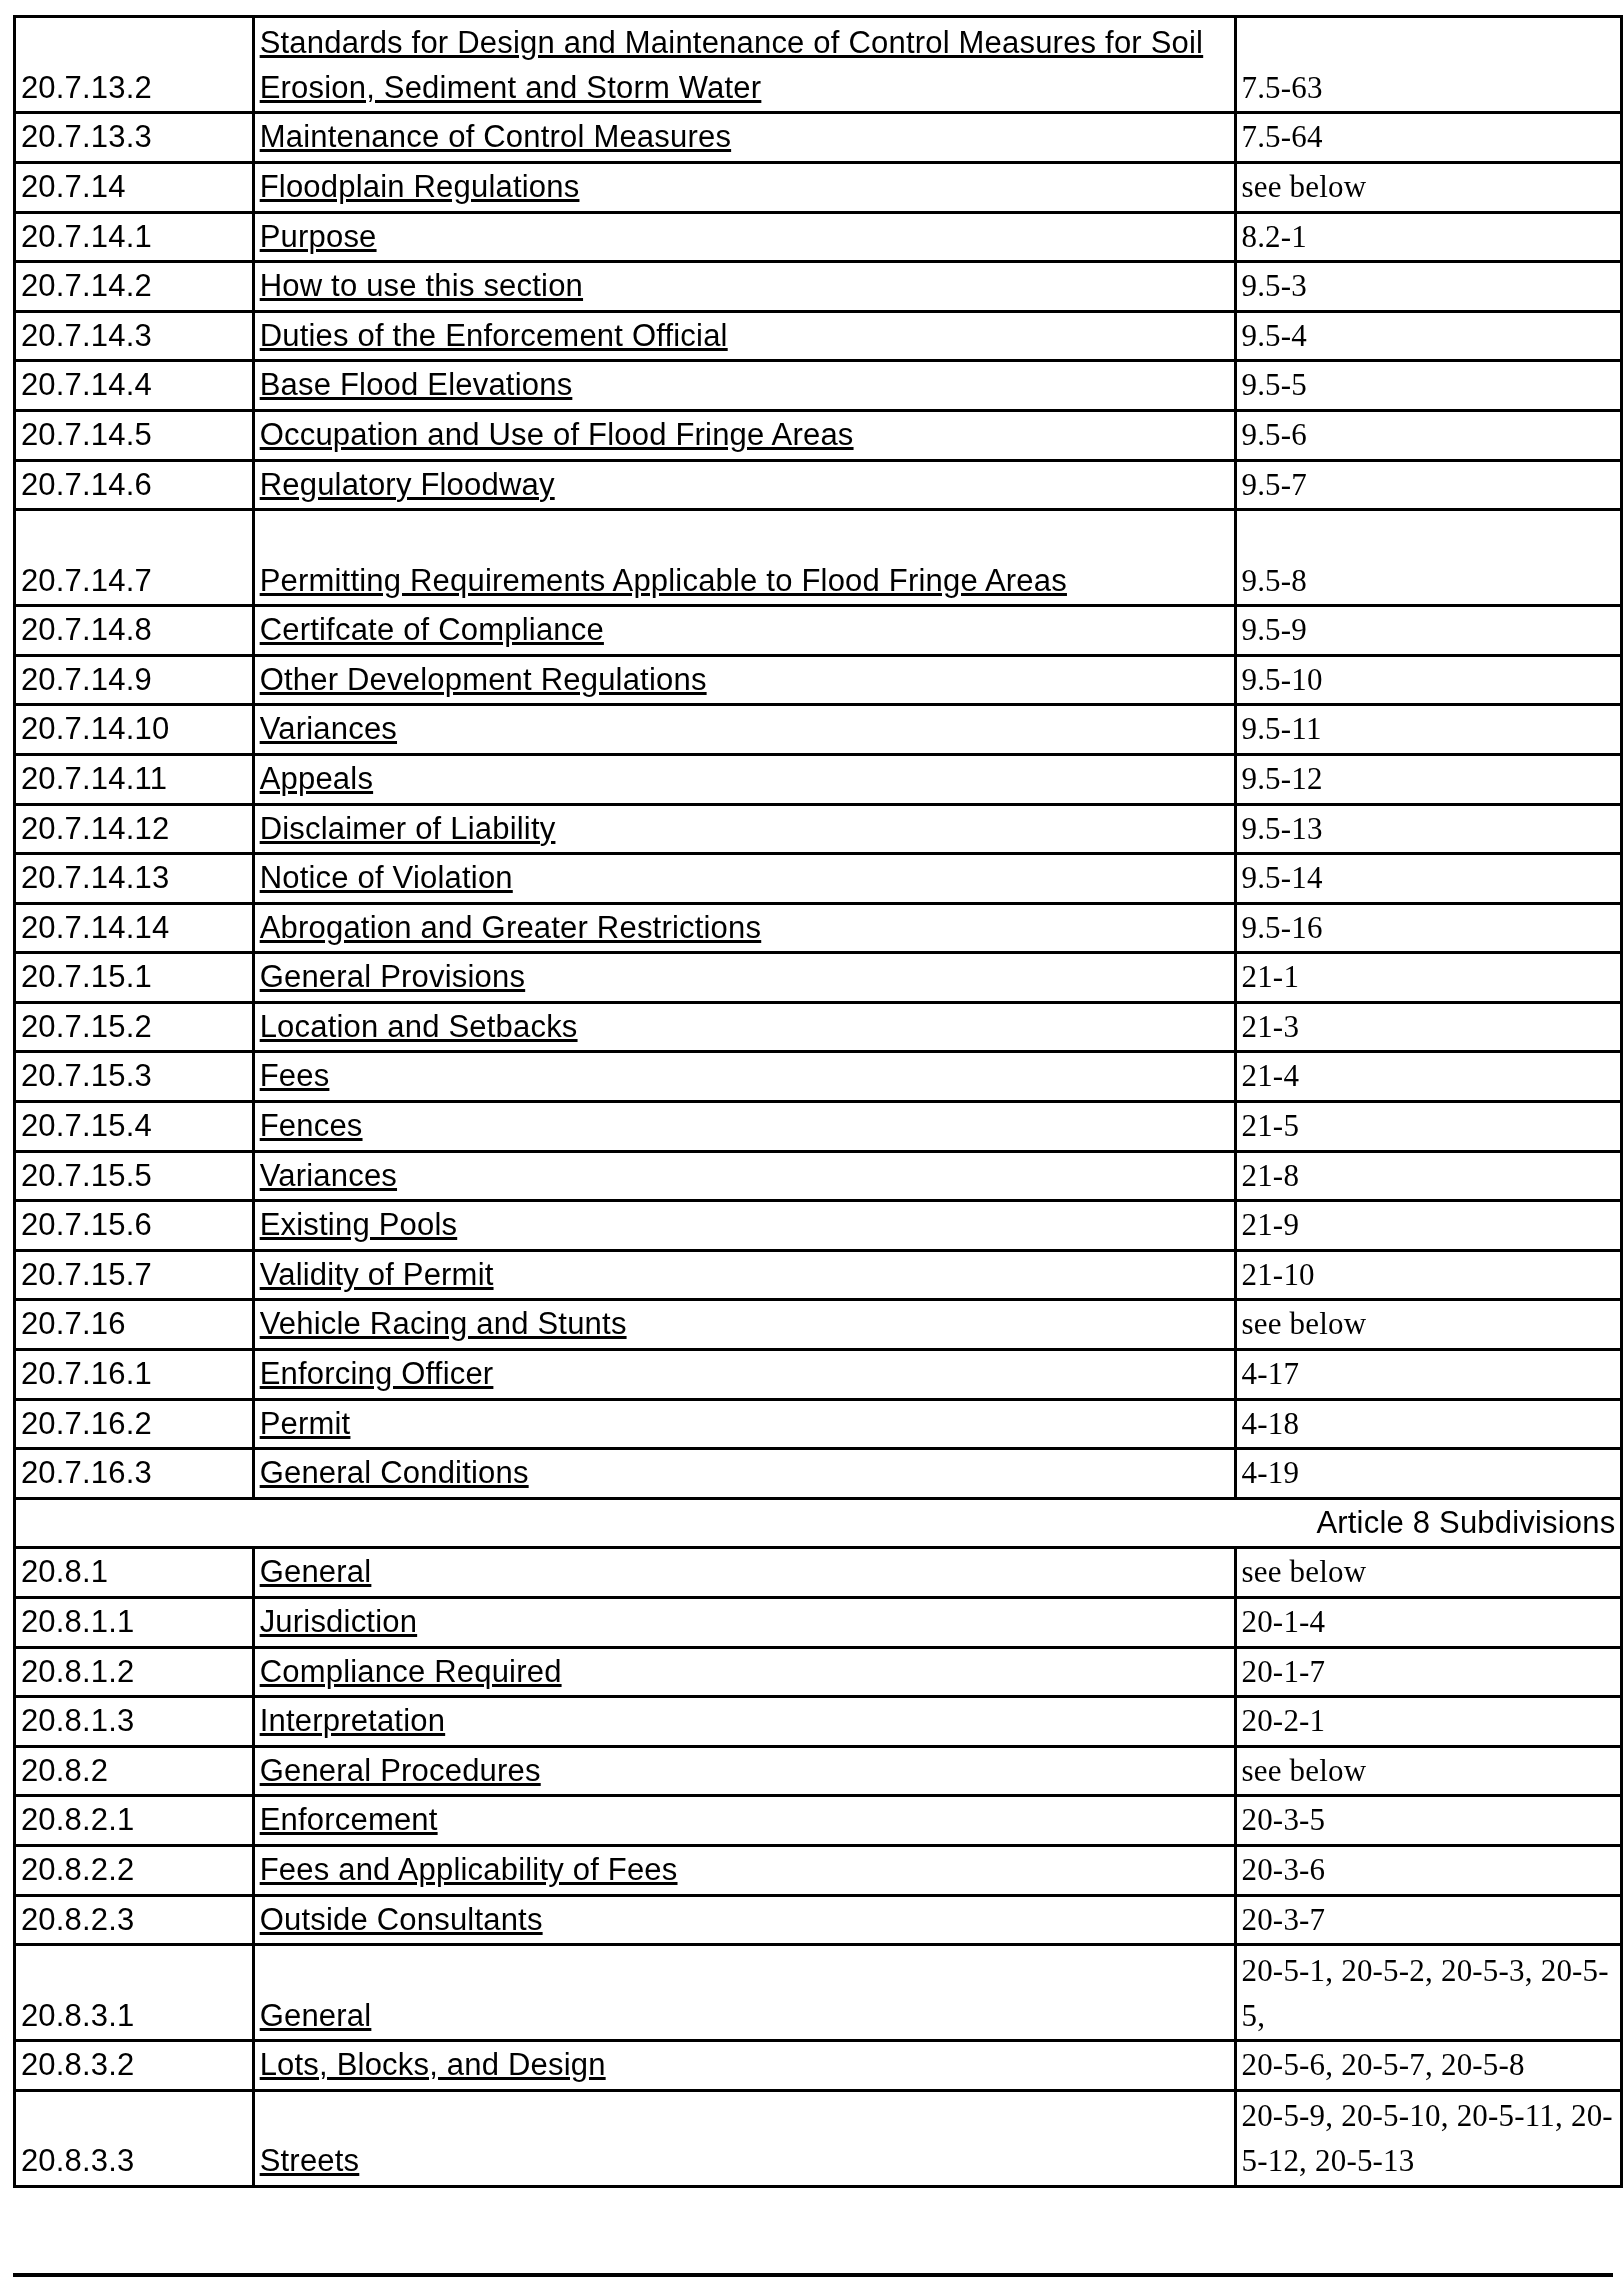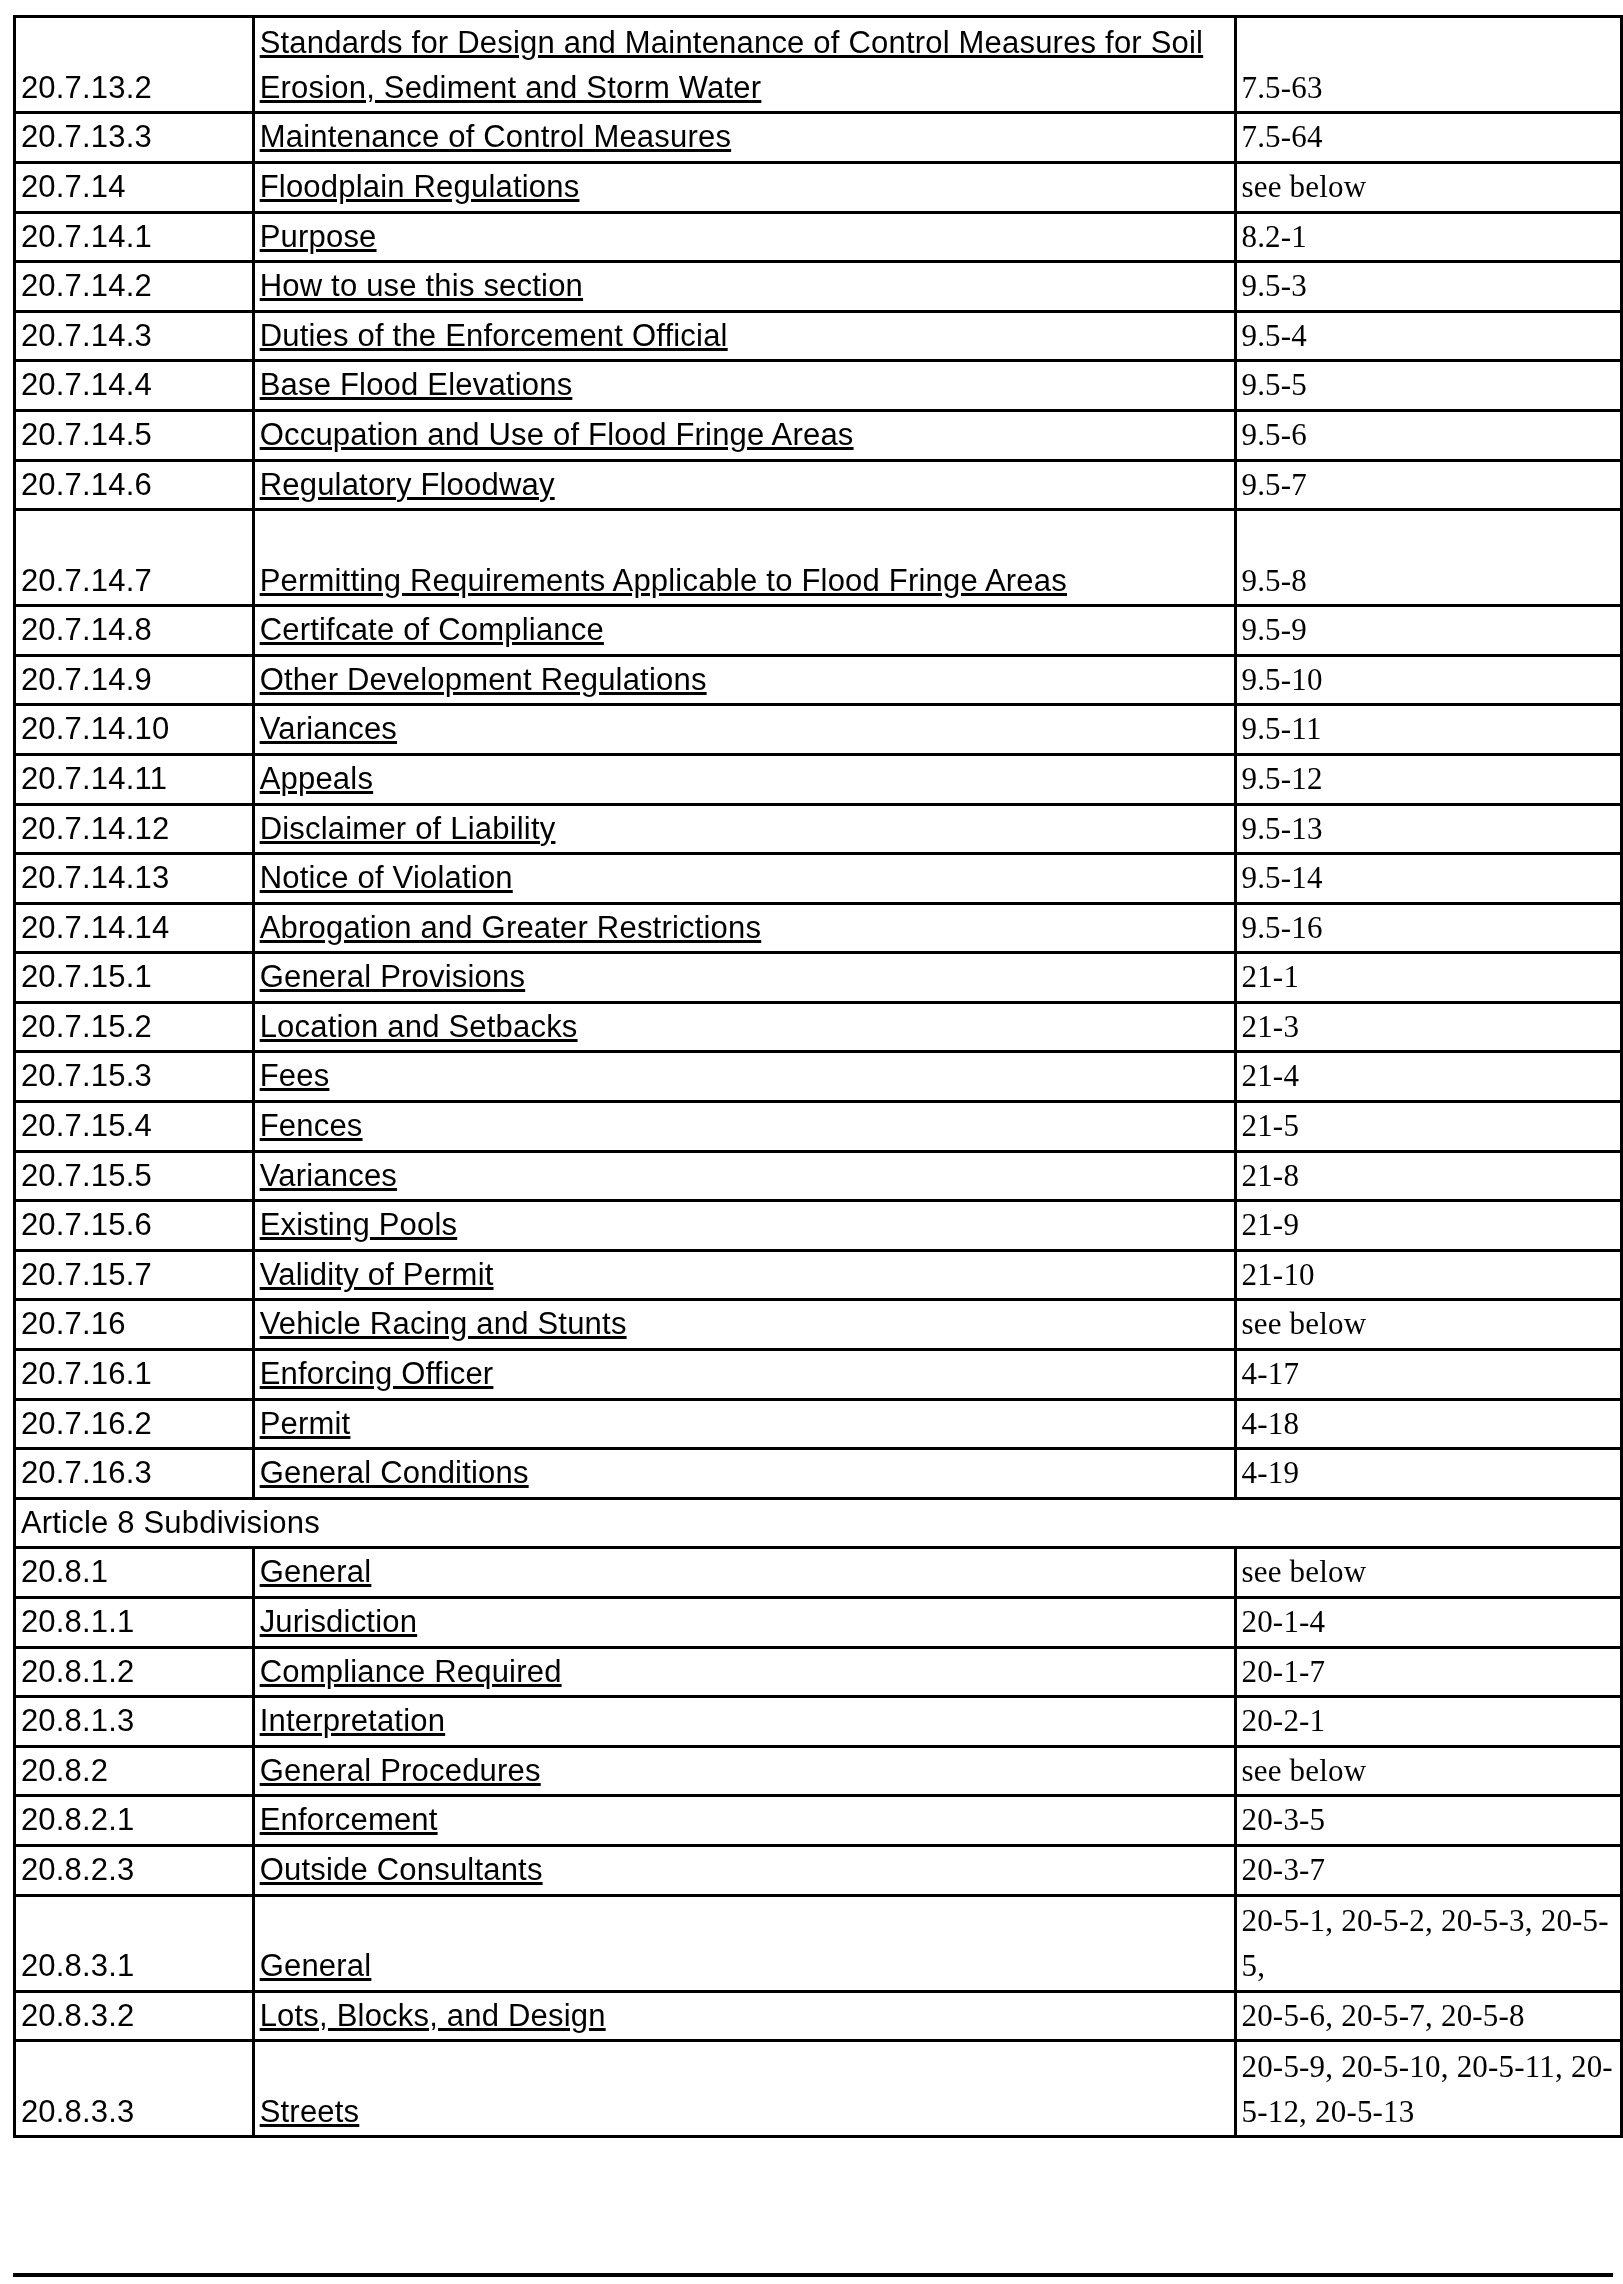--- a/index.html
+++ b/index.html
@@ -8,21 +8,21 @@
   #toc { position: absolute; left: 13px; top: 15.4px; width: 1600px;
          border-collapse: collapse; table-layout: fixed; }
   #toc td { border: 3.2px solid #000; padding: 0 4.9px 1.6px 4.9px; vertical-align: bottom;
             font-size: 31px; line-height: 45px; white-space: normal; overflow: hidden;
             letter-spacing: 0.2px; }
   #toc tr { height: 48px; }
   #toc tr.double { height: 96px; }
   #toc td.c1 { width: 226px; }
   #toc td.c2 { width: 969px; text-decoration: underline; }
   #toc td.c3 { width: 374px; font-family: Liberation Serif, serif; }
-  #toc td.heading { text-align: left; }
+  #toc td.heading { text-align: right; }
   .bottom-rule { position: absolute; left: 13px; width: 1600px; top: 2273px;
                  height: 4px; background: #000; }
 </style>
 </head>
 <body>
 
 <table id="toc">
   <tbody id="toc-body">
       <tr class="double">
         <td class="c1">20.7.13.2</td>
@@ -191,20 +191,25 @@
         <td class="c1">20.8.2</td>
         <td class="c2">General Procedures</td>
         <td class="c3">see below</td>
       </tr>
       <tr>
         <td class="c1">20.8.2.1</td>
         <td class="c2">Enforcement</td>
         <td class="c3">20-3-5</td>
       </tr>
       <tr>
+        <td class="c1">20.8.2.2</td>
+        <td class="c2">Fees and Applicability of Fees</td>
+        <td class="c3">20-3-6</td>
+      </tr>
+      <tr>
         <td class="c1">20.8.2.3</td>
         <td class="c2">Outside Consultants</td>
         <td class="c3">20-3-7</td>
       </tr>
       <tr class="double">
         <td class="c1">20.8.3.1</td>
         <td class="c2">General</td>
         <td class="c3">20-5-1, 20-5-2, 20-5-3, 20-5-5,</td>
       </tr>
       <tr>

